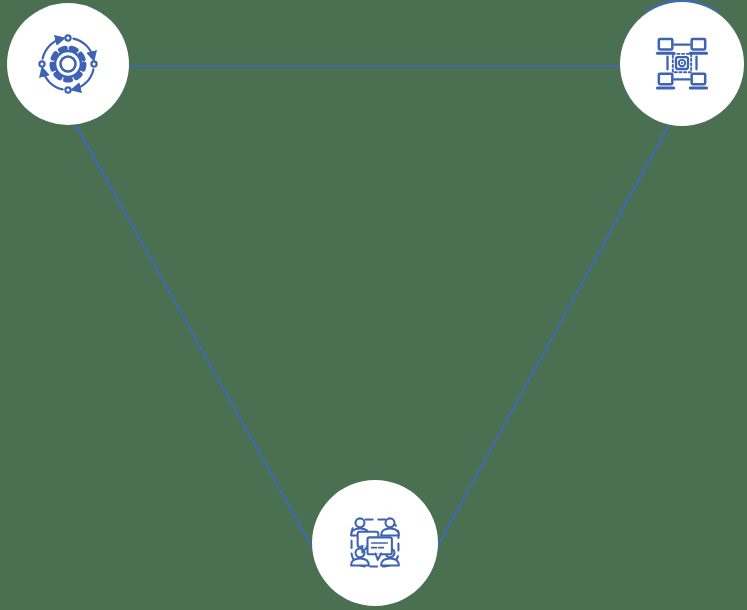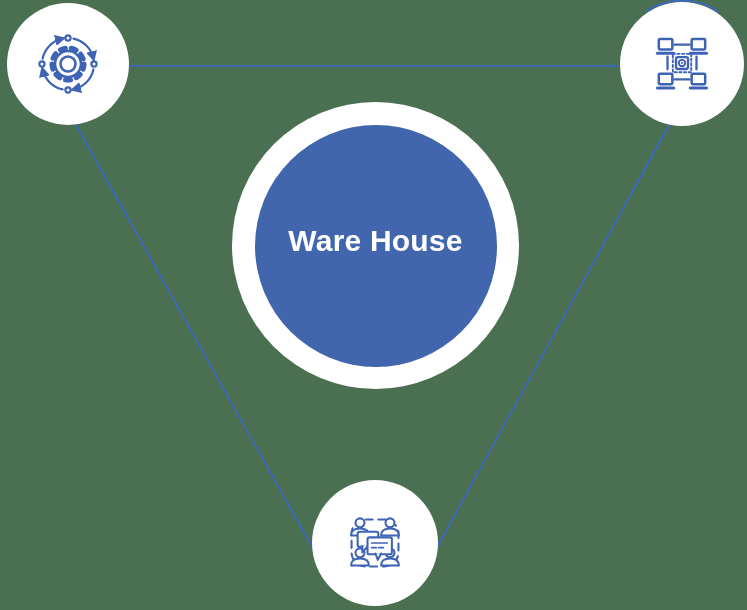--- a/index.html
+++ b/index.html
@@ -53,25 +53,20 @@
 
 <div class="stage">
 
   <svg class="connectors" viewBox="0 0 747 610">
     <line x1="68" y1="66" x2="682" y2="66" stroke="#3A67D0" stroke-width="1.6"></line>
     <line x1="72" y1="118" x2="316" y2="554" stroke="#3A67D0" stroke-width="1.6"></line>
     <line x1="675" y1="114" x2="435" y2="551" stroke="#3A67D0" stroke-width="1.6"></line>
     <path d="M645.6 12 A63.5 63.5 0 0 1 718.4 12" fill="none" stroke="#3A67D0" stroke-width="1.6"></path>
   </svg>
 
-  <div class="node node-center">
-    <div class="center-inner">
-      <span class="center-label">Ware House</span>
-    </div>
-  </div>
 
   <div class="node node-top-left">
     <svg class="icon" width="66" height="64" viewBox="0 0 64 64" fill="none" stroke="currentColor" stroke-linecap="round">
       <defs>
         <marker id="ah" viewBox="0 0 10 10" refX="6" refY="5" markerWidth="5" markerHeight="5" orient="auto-start-reverse">
           <path d="M0 0 L10 5 L0 10 z" fill="#3E63B4" stroke="none"></path>
         </marker>
       </defs>
 
       <circle cx="32" cy="32" r="16" stroke-width="5" stroke-dasharray="5.2 5.97"></circle>

